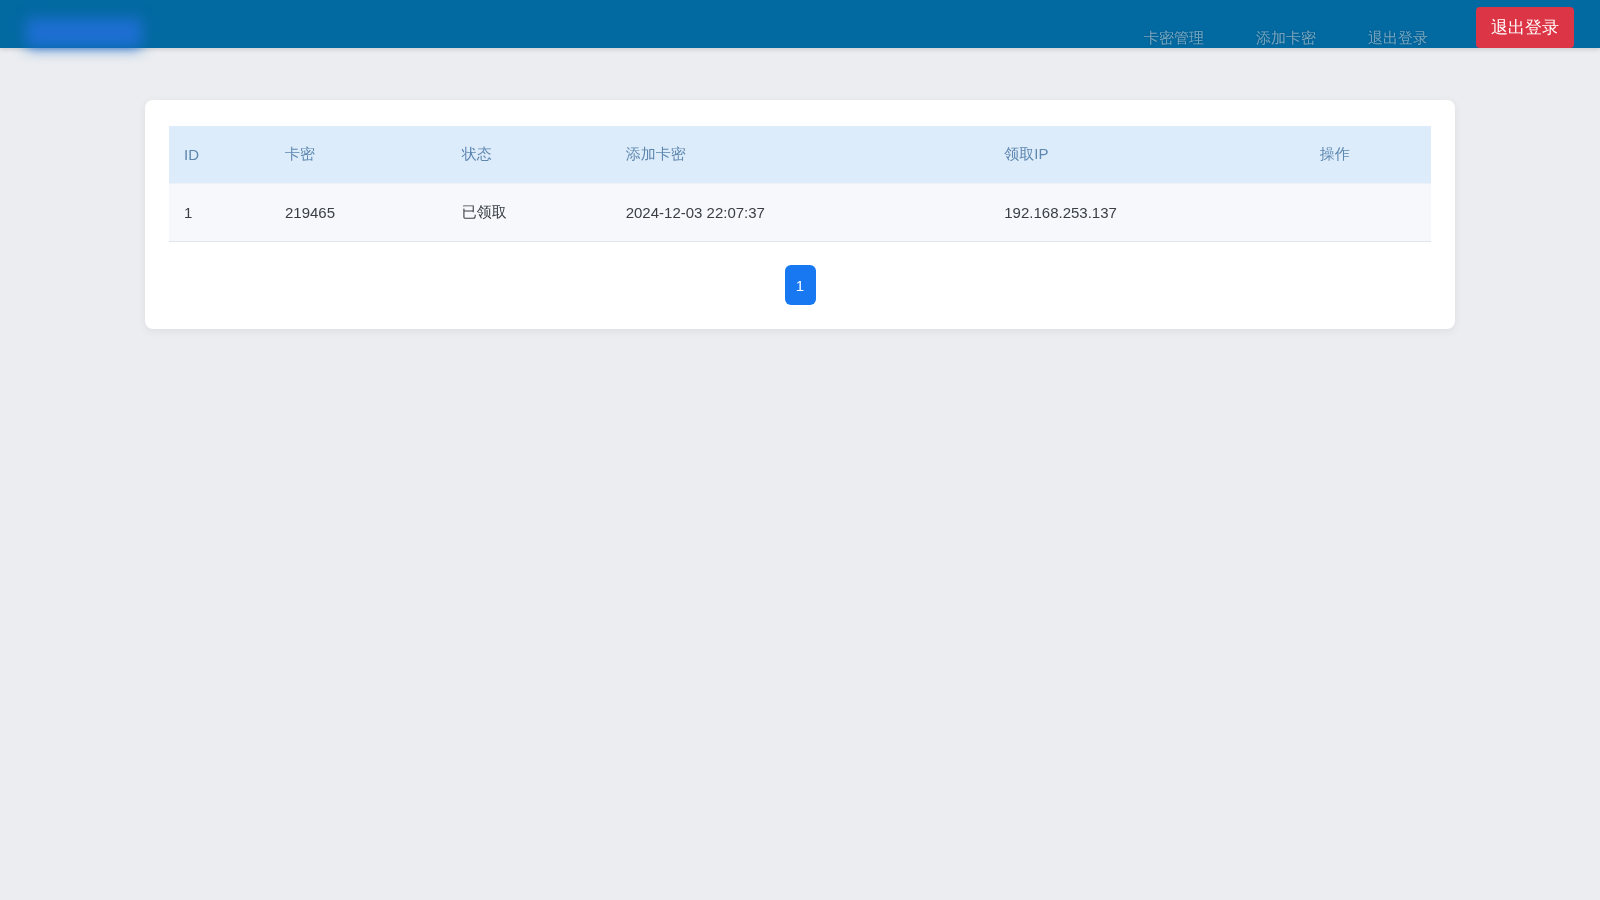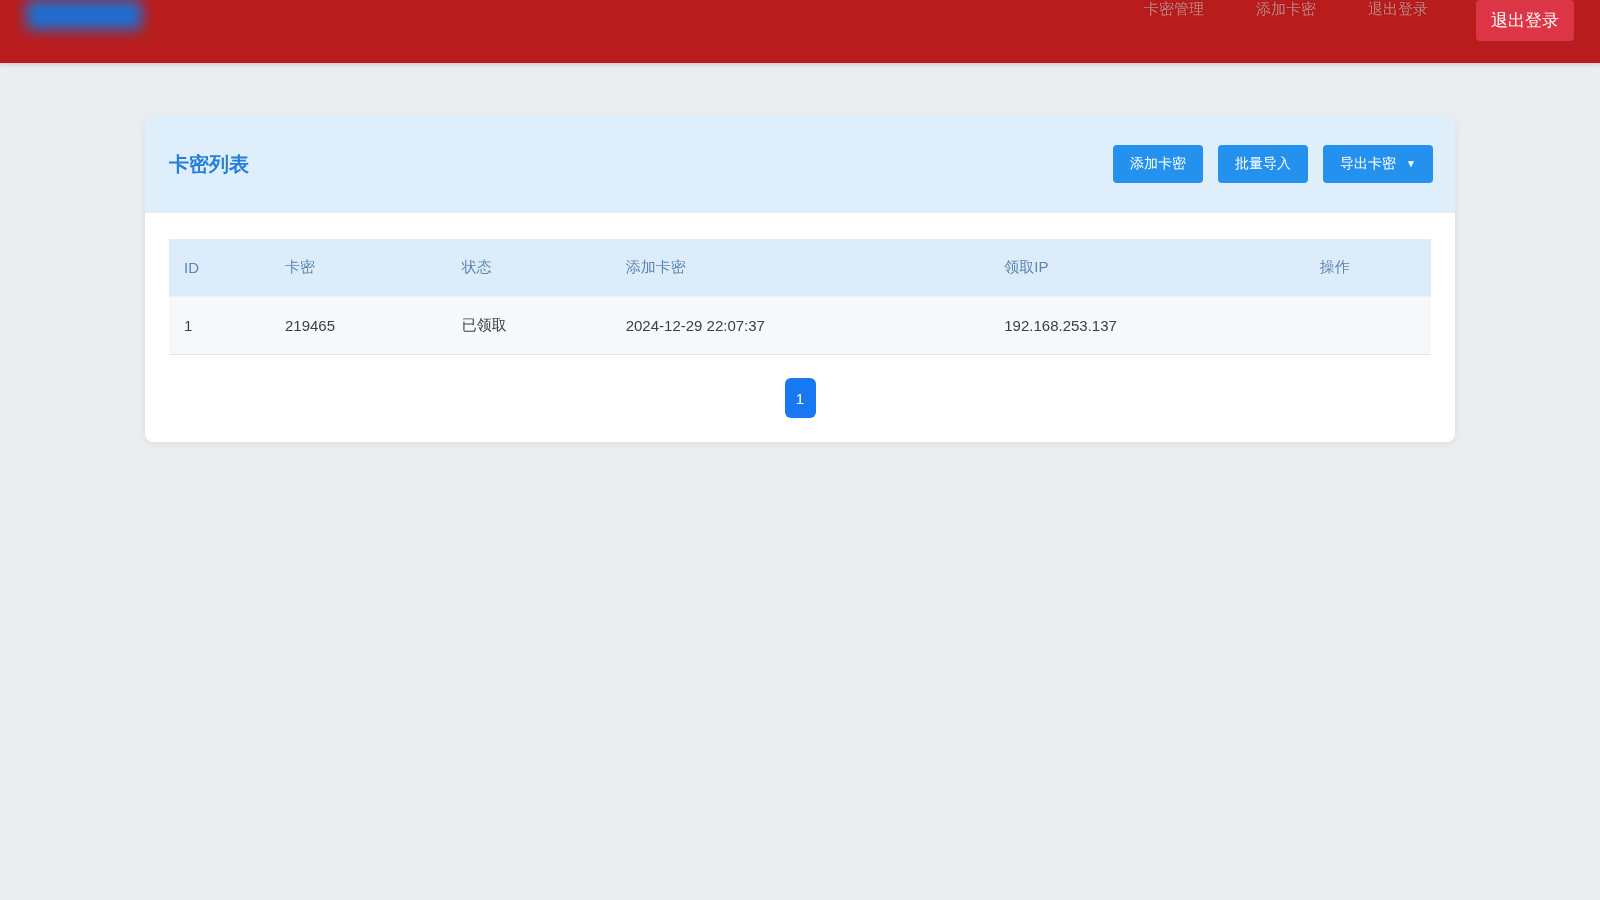--- a/index.html
+++ b/index.html
@@ -5,24 +5,24 @@
   * { margin: 0; padding: 0; box-sizing: border-box; }
   html, body { width: 1600px; height: 900px; }
   body {
     font-family: "Liberation Sans", "DejaVu Sans", sans-serif;
     background: #ebedf0;
     overflow: hidden;
   }
 
   
   .navbar {
-    height: 63px;
-    background: #b91c1c;
+    height: 48px;
+    background: #0369a1;
     display: flex;
-    align-items: flex-start;
+    align-items: flex-end;
     padding: 0 26px;
     box-shadow: 0 2px 4px rgba(0,0,0,0.12);
     position: relative;
   }
   .brand-blob {
     width: 116px;
     height: 30px;
     border-radius: 4px;
     background: #1d6fd1;
     filter: blur(7px);
@@ -138,31 +138,20 @@
     <a class="nav-link">卡密管理</a>
     <a class="nav-link">添加卡密</a>
     <a class="nav-link">退出登录</a>
   </div>
   <button class="logout-btn">退出登录</button>
 </div>
 
 <div class="container">
   <div class="card">
 
-    <div class="card-header">
-      <div class="card-title">卡密列表</div>
-      <div class="header-actions">
-        <button class="btn-blue">添加卡密</button>
-        <button class="btn-blue">批量导入</button>
-        <button class="btn-blue">
-          <span>导出卡密</span>
-          <span class="caret">▼</span>
-        </button>
-      </div>
-    </div>
 
     <div class="card-body">
       <table>
         <colgroup>
           <col style="width:8%">
             <col style="width:14%">
             <col style="width:13%">
           <col style="width:30%">
             <col style="width:25%">
             <col style="width:10%">
@@ -175,21 +164,21 @@
             <th>添加卡密</th>
             <th>领取IP</th>
             <th>操作</th>
           </tr>
         </thead>
         <tbody>
           <tr>
             <td>1</td>
             <td>219465</td>
             <td>已领取</td>
-            <td>2024-12-29 22:07:37</td>
+            <td>2024-12-03 22:07:37</td>
             <td>192.168.253.137</td>
             <td></td>
           </tr>
         </tbody>
       </table>
 
       <div class="pagination">
         <button class="page-btn">1</button>
       </div>
     </div>

